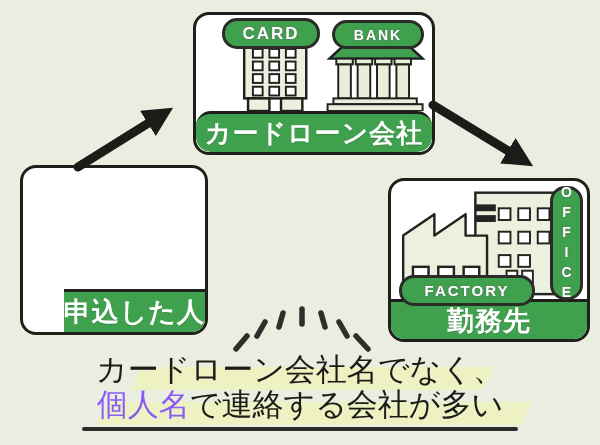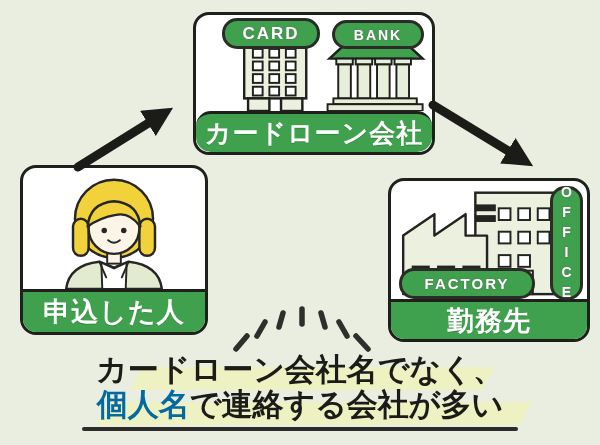--- a/index.html
+++ b/index.html
@@ -16,40 +16,40 @@
   }
   .card .art{position:relative;flex:1;}
   .card .art > svg{position:absolute;left:0;top:0;width:100%;height:100%;}
   .banner{
     background:#3fa04d;border-top:3px solid #1f1f1c;color:#ffffff;font-weight:800;
     display:flex;align-items:center;justify-content:center;letter-spacing:1px;
     text-shadow:0 1px 0 rgba(0,0,0,.15);
   }
   #card-company{left:193px;top:12px;width:242px;height:143px;}
   #card-company .banner{height:38px;font-size:26px;border-radius:15px;}
-  #card-person{left:20px;top:165px;width:188px;height:170px;}
+  #card-person{left:20px;top:165px;width:188px;height:170px;align-items:flex-end;}
   #card-person .banner{height:40px;font-size:27px;}
   #card-work{left:388px;top:178px;width:202px;height:164px;}
   #card-work .banner{height:37px;font-size:27px;}
   
   .sign{
     position:absolute;background:#3fa04d;border:3px solid #2b2b28;border-radius:15px;
     color:#fff;font-weight:800;display:flex;align-items:center;justify-content:center;
     box-sizing:border-box;z-index:3;text-shadow:0 0 2px #6a6a6a;
   }
   #sign-card{left:26px;top:3px;width:98px;height:31px;font-size:17px;letter-spacing:2px;}
   #sign-bank{left:136px;top:5px;width:92px;height:29px;font-size:14px;letter-spacing:2px;}
   #sign-office{
     left:159px;top:5px;width:33px;height:114px;font-size:14px;letter-spacing:4px;
     writing-mode:vertical-lr;text-orientation:upright;padding-top:2px;
   }
-  #sign-factory{left:8px;top:87px;width:136px;height:31px;font-size:15px;letter-spacing:2px;}
+  #sign-factory{left:8px;top:94px;width:136px;height:31px;font-size:15px;letter-spacing:2px;}
   
   .caption{position:absolute;left:0;top:352px;width:600px;text-align:center;
-    color:#1b1b18;font-weight:700;z-index:4;}
+    color:#1b1b18;font-weight:400;z-index:4;}
   .cap-line{position:relative;height:35px;line-height:35px;font-size:31px;}
   .cap-line .txt{position:relative;z-index:2;}
   .cap-em{font-style:normal;}
   .hl{position:absolute;z-index:1;background:#eef1c1;transform:skewX(-28deg);border-radius:2px;}
   #hl1{left:136px;top:15px;width:352px;height:23px;}
   #hl2{left:102px;top:15px;width:424px;height:23px;}
   .cap-underline{width:436px;height:4px;background:#2c2c2a;margin:5px auto 0;border-radius:2px;}
 </style>
 </head>
 <body>
@@ -189,18 +189,18 @@
     <div class="banner" style="background-color: rgb(63, 160, 77);">勤務先</div>
   </div>
 
   <div class="caption">
     <div class="cap-line">
       <span class="hl" id="hl1" style="background: rgb(238, 241, 193);"></span>
       <span class="txt">カードローン会社名でなく、</span>
     </div>
     <div class="cap-line">
       <span class="hl" id="hl2" style="background: rgb(238, 241, 193);"></span>
-      <span class="txt"><em class="cap-em" id="cap-em" style="color: #0369a1;">個人名</em><span>で連絡する会社が多い</span></span>
+      <span class="txt"><em class="cap-em" id="cap-em" style="color: #8b5cf6;">個人名</em><span>で連絡する会社が多い</span></span>
     </div>
     <div class="cap-underline"></div>
   </div>
 
 </div>
 
 </body></html>

